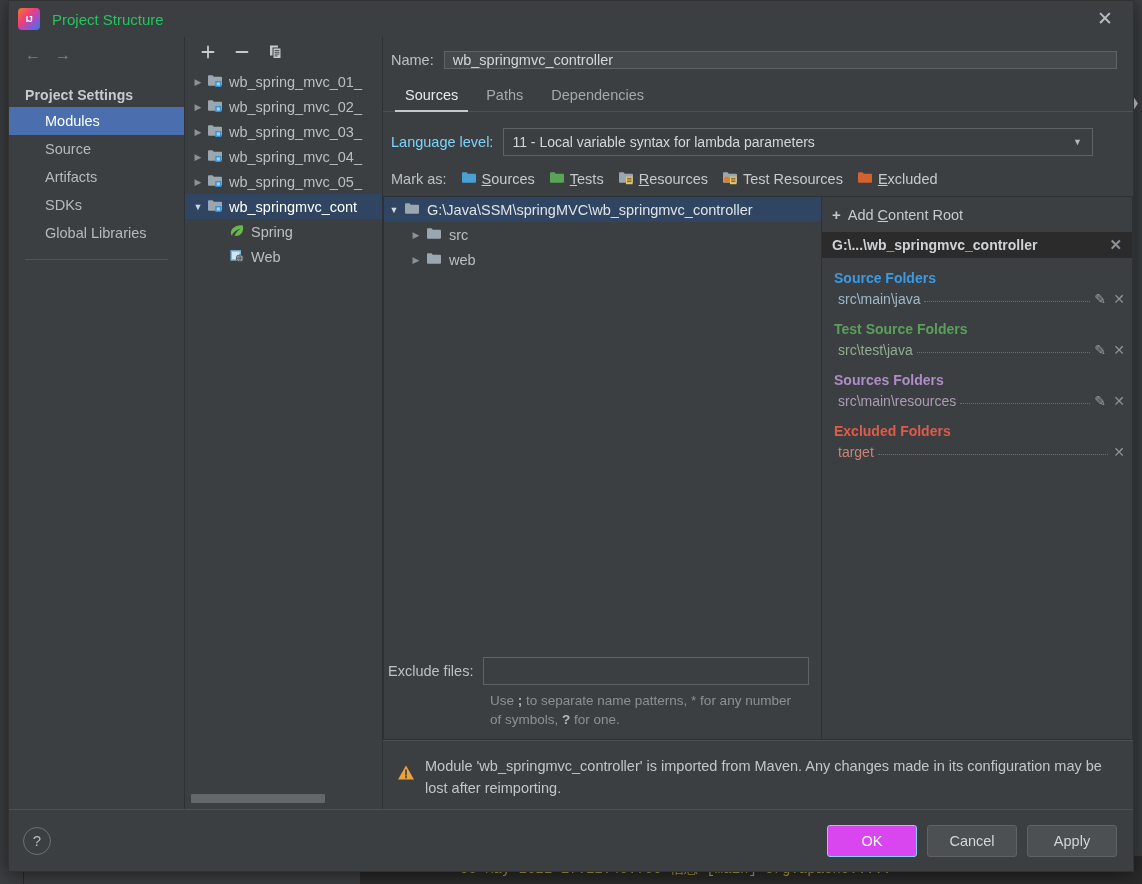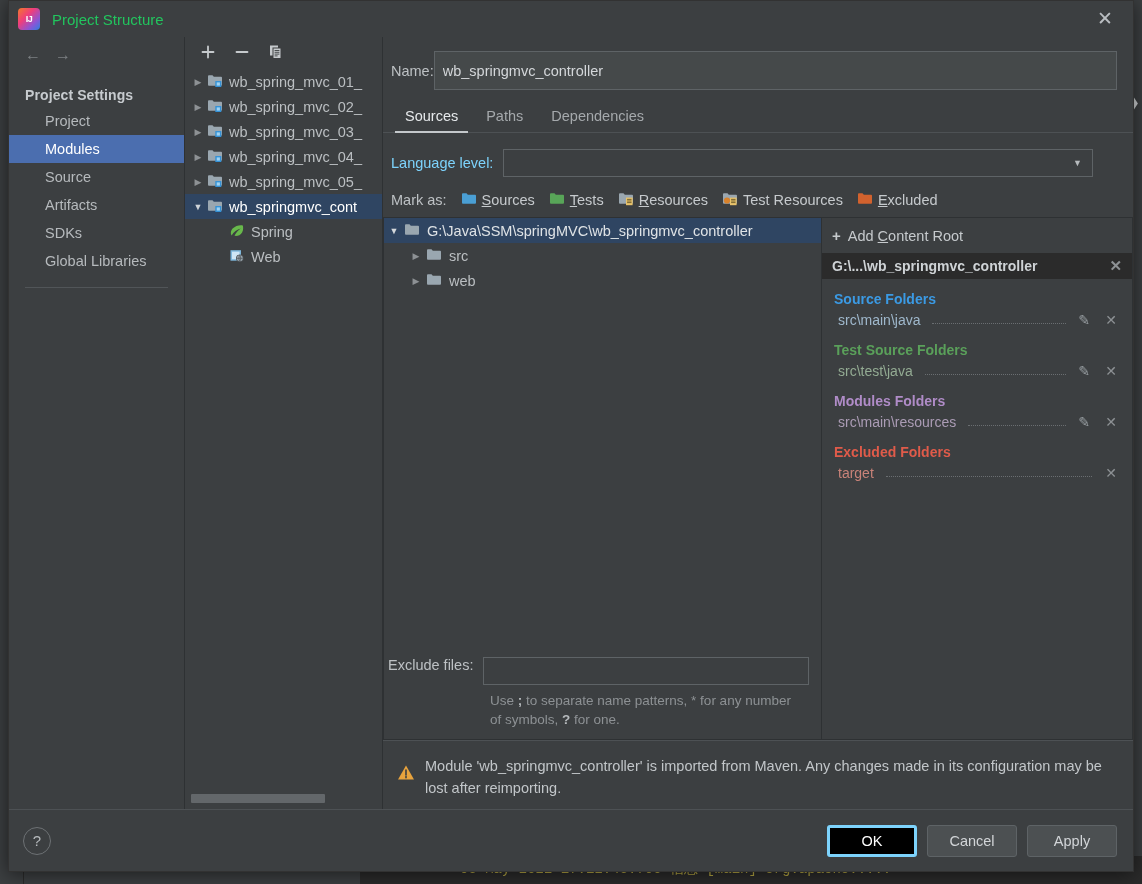--- a/index.html
+++ b/index.html
@@ -138,25 +138,25 @@
   }
 
   
   #content {
     flex: 1; min-width: 0; display: flex; flex-direction: column;
     background: #3c3f41;
   }
 
   
   #name-row {
-    display: flex; align-items: center; padding: 14px 16px 0 8px; 
+    display: flex; align-items: center; padding: 14px 16px 0 8px; gap: 10px;
   }
   #name-label { font-size: 14.5px; color: #bdc1c4; }
   #name-input {
-    flex: 1; height: 39px; background: #45494a; border: 1px solid #5e6366;
+    flex: 1; height: 18px; background: #45494a; border: 1px solid #5e6366;
     color: #d4d7da; font-size: 14.5px; padding: 0 8px;
     font-family: "Liberation Sans", sans-serif;
   }
 
   
   #tabs {
     display: flex; align-items: flex-end; gap: 0;
     padding: 14px 0 0 8px; border-bottom: 1px solid #4d5154; margin: 0 0 0 0;
   }
   .tab {
@@ -207,21 +207,21 @@
     height: 25px; display: flex; align-items: center; font-size: 14.5px;
     color: #bbbfc2; white-space: nowrap; cursor: default;
   }
   .rrow.selected { background: #2f4562; color: #dfe3e6; }
   .rrow .twisty { width: 20px; flex: 0 0 20px; text-align: center; color: #8d9194; font-size: 9px; }
   .rrow.selected .twisty { color: #d4d8db; }
   .rrow .ic { flex: 0 0 18px; margin-right: 5px; }
   .rrow.depth1 { padding-left: 22px; }
 
   #exclude-row {
-    display: flex; gap: 10px; padding: 8px 12px 0 4px;
+    display: flex; align-items: center; gap: 10px; padding: 8px 12px 0 4px;
   }
   #exclude-label { font-size: 14.5px; color: #bdc1c4; }
   #exclude-input {
     flex: 1; height: 28px; background: #3c3f41; border: 1px solid #5e6366;
   }
   #exclude-hint {
     font-size: 13.5px; color: #8d9194; line-height: 19px;
     padding: 6px 12px 10px 106px; max-width: 420px;
   }
   #exclude-hint b { color: #b6babd; }
@@ -244,21 +244,21 @@
   }
   #root-header .x {
     margin-left: auto; color: #8d9194; font-size: 15px; cursor: pointer;
     padding: 0 4px;
   }
   .fgroup { padding: 12px 0 0 0; }
   .fgroup-title {
     font-size: 14px; font-weight: bold; padding-left: 12px; margin-bottom: 3px;
   }
   .fitem {
-    display: flex; align-items: flex-end; gap: 8px; padding: 2px 14px 2px 16px;
+    display: flex; align-items: center; gap: 0; padding: 2px 6px 2px 16px;
     font-size: 14px; cursor: default;
   }
   .fitem .fname { white-space: nowrap; }
   .fitem .leader {
     flex: 1; border-bottom: 1px dotted #6a6e71; margin: 0 4px 4px 4px; height: 10px;
   }
   .fitem .pencil { color: #9aa0a4; margin-right: 6px; cursor: pointer; }
   .fitem .x { color: #8d9194; font-size: 14px; cursor: pointer; width: 14px; text-align: center; }
 
   
@@ -279,21 +279,21 @@
     width: 28px; height: 28px; border-radius: 50%;
     border: 1px solid #6d7174; color: #b6babd; font-size: 15px;
     display: flex; align-items: center; justify-content: center; cursor: pointer;
   }
   #footer-spacer { flex: 1; }
   .fbtn {
     min-width: 90px; height: 32px; border-radius: 3px;
     font-size: 14.5px; display: flex; align-items: center; justify-content: center;
     cursor: pointer; font-family: "Liberation Sans", sans-serif;
   }
-  .fbtn.primary { background: #000000; color: #ffffff; border: 3px solid #7dd3fc; }
+  .fbtn.primary { background: #d946ef; color: #ffffff; border: 1px solid #7dd3fc; }
   .fbtn.normal { background: #4c5052; color: #d2d5d8; border: 1px solid #5e6366; }
 </style>
 </head>
 <body>
 
 <div id="bg-ide">
   <div id="bg-left-strip"></div>
   <div id="bg-right-strip"></div>
   <div id="bg-right-chevron">❯</div>
   <div id="bg-console">05-May-2022 17:12:45.700 信息 [main] org.apache.....</div>
@@ -309,21 +309,20 @@
 
   <div id="dialog-body">
 
     <div id="sidebar">
       <div id="sidebar-nav">
         <span class="nav-arrow">←</span>
         <span class="nav-arrow">→</span>
       </div>
       <div id="sidebar-list">
           <div class="side-group">Project Settings</div>
-          <div class="side-item">Project</div>
           <div class="side-item selected">Modules</div>
           <div class="side-item">Source</div>
           <div class="side-item">Artifacts</div>
           <div class="side-item">SDKs</div>
           <div class="side-item">Global Libraries</div>
           <div class="side-sep"></div>
         </div>
     </div>
 
     <div id="main">
@@ -436,20 +435,21 @@
 
         <div id="tabs">
             <div class="tab active">Sources</div>
             <div class="tab">Paths</div>
             <div class="tab">Dependencies</div>
           </div>
 
         <div id="lang-row">
           <span id="lang-label">Language level:</span>
           <div id="lang-select">
+            <span>11 - Local variable syntax for lambda parameters</span>
             <span id="lang-arrow">▼</span>
           </div>
         </div>
 
         <div id="markas-row">
           <span id="markas-label">Mark as:</span>
           <span id="markas-buttons" style="display:flex;align-items:center;">
               <span class="mark-btn">
                 <span><svg width="16" height="15" viewBox="0 0 16 15">
                     <path d="M1 3.2a.9.9 0 0 1 .9-.9h3.6l1.3 1.5h7.3a.9.9 0 0 1 .9.9v7.1a.9.9 0 0 1-.9.9H1.9a.9.9 0 0 1-.9-.9z" fill="#4a9fd4"></path>
@@ -546,21 +546,21 @@
                 <div class="fgroup">
                   <div class="fgroup-title" style="color: rgb(90, 160, 90);">Test Source Folders</div>
                   <div class="fitem">
                     <span class="fname" style="color:#93ab93">src\test\java</span>
                     <span class="leader"></span>
                     <span class="pencil">✎</span>
                     <span class="x">✕</span>
                   </div>
                 </div>
                 <div class="fgroup">
-                  <div class="fgroup-title" style="color: rgb(176, 140, 200);">Modules Folders</div>
+                  <div class="fgroup-title" style="color: rgb(176, 140, 200);">Sources Folders</div>
                   <div class="fitem">
                     <span class="fname" style="color:#ab9cb5">src\main\resources</span>
                     <span class="leader"></span>
                     <span class="pencil">✎</span>
                     <span class="x">✕</span>
                   </div>
                 </div>
                 <div class="fgroup">
                   <div class="fgroup-title" style="color: rgb(224, 91, 74);">Excluded Folders</div>
                   <div class="fitem">

